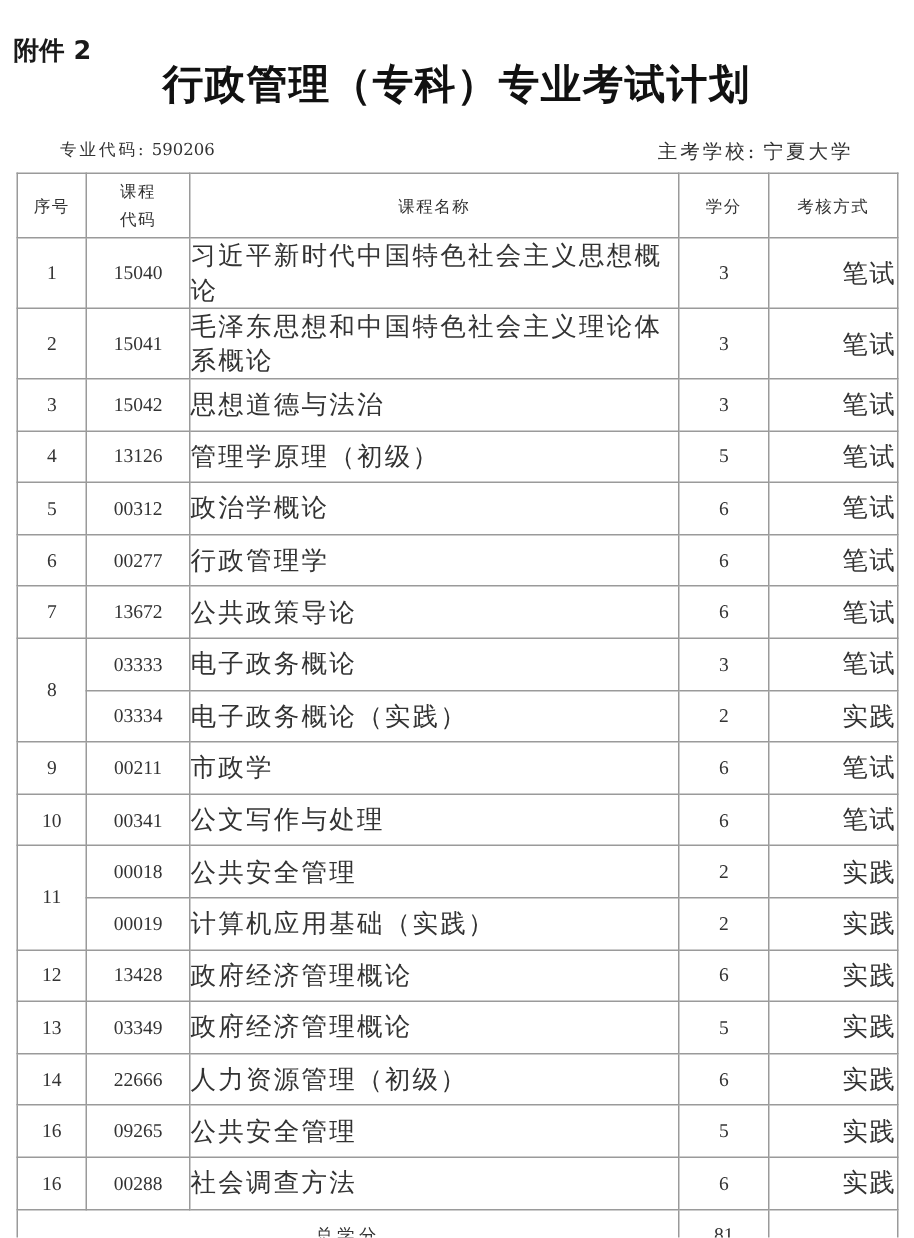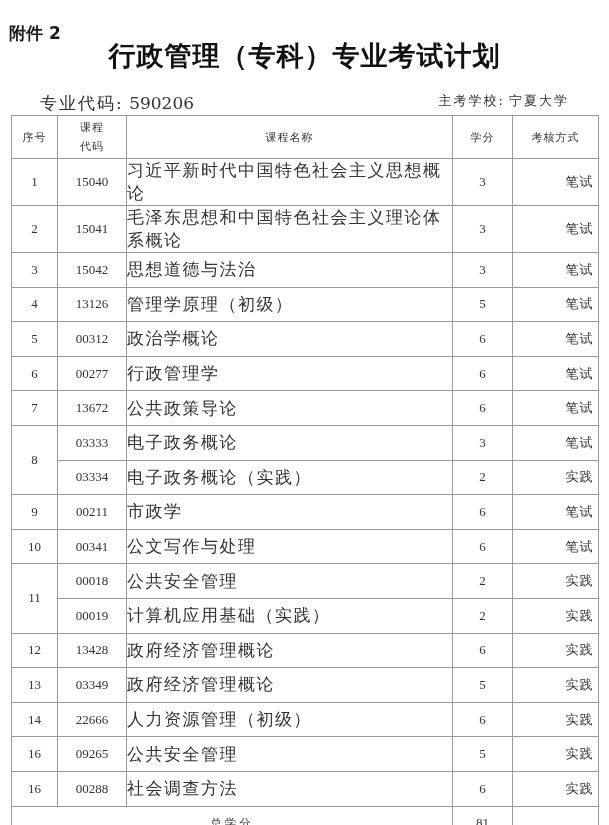--- a/index.html
+++ b/index.html
@@ -1,27 +1,27 @@
 <!DOCTYPE html>
 <html><head>
 <meta charset="utf-8">
 <style>
   html, body { margin:0; padding:0; background:#ffffff; }
   body { width:609px; height:825px; position:relative; overflow:hidden; color:#222; font-family:"DejaVu Serif","Liberation Serif",serif; }
   .attach { position:absolute; left:9px; top:22px; font-family:"DejaVu Sans","Liberation Sans",sans-serif; font-size:17px; font-weight:bold; color:#1a1a1a; }
   .title { position:absolute; left:0; width:609px; top:38px; text-align:center; font-family:"DejaVu Serif","Liberation Serif",serif; font-size:27px; font-weight:bold; color:#111; letter-spacing:1px; }
-  .meta-left { position:absolute; left:40px; top:92px; font-size:17px; color:#333; }
+  .meta-left { position:absolute; left:40px; top:92px; font-size:11px; color:#333; }
   .meta-right { position:absolute; right:40px; top:92px; font-size:13px; color:#333; }
   .meta-left .lbl, .meta-right .lbl { letter-spacing:2px; }
   table { position:absolute; left:11px; top:115px; width:587px; border-collapse:collapse; table-layout:fixed; }
   td, th { border:1px solid #9a9a9a; text-align:center; vertical-align:middle; font-weight:normal; font-size:12px; color:#333; padding:0; height:33.6px; }
   th { height:42px; font-size:11px; letter-spacing:1px; line-height:19px; }
   td.name { text-align:left; padding-left:0; letter-spacing:1.5px; font-size:17px; }
   td.num { font-family:"Liberation Serif","DejaVu Serif",serif; font-size:13px; }
-  td.mode { letter-spacing:1px; font-size:13px;padding-left:48px; }
+  td.mode { letter-spacing:1px; font-size:17px;padding-left:48px; }
   td.total-label { letter-spacing:3px; font-size:11.5px; }
 </style>
 </head>
 <body>
 
 <div class="attach">附件 2</div>
 <div class="title">行政管理（专科）专业考试计划</div>
 <div class="meta-left">
   <span class="lbl">专业代码:</span>
   <span>590206</span>

